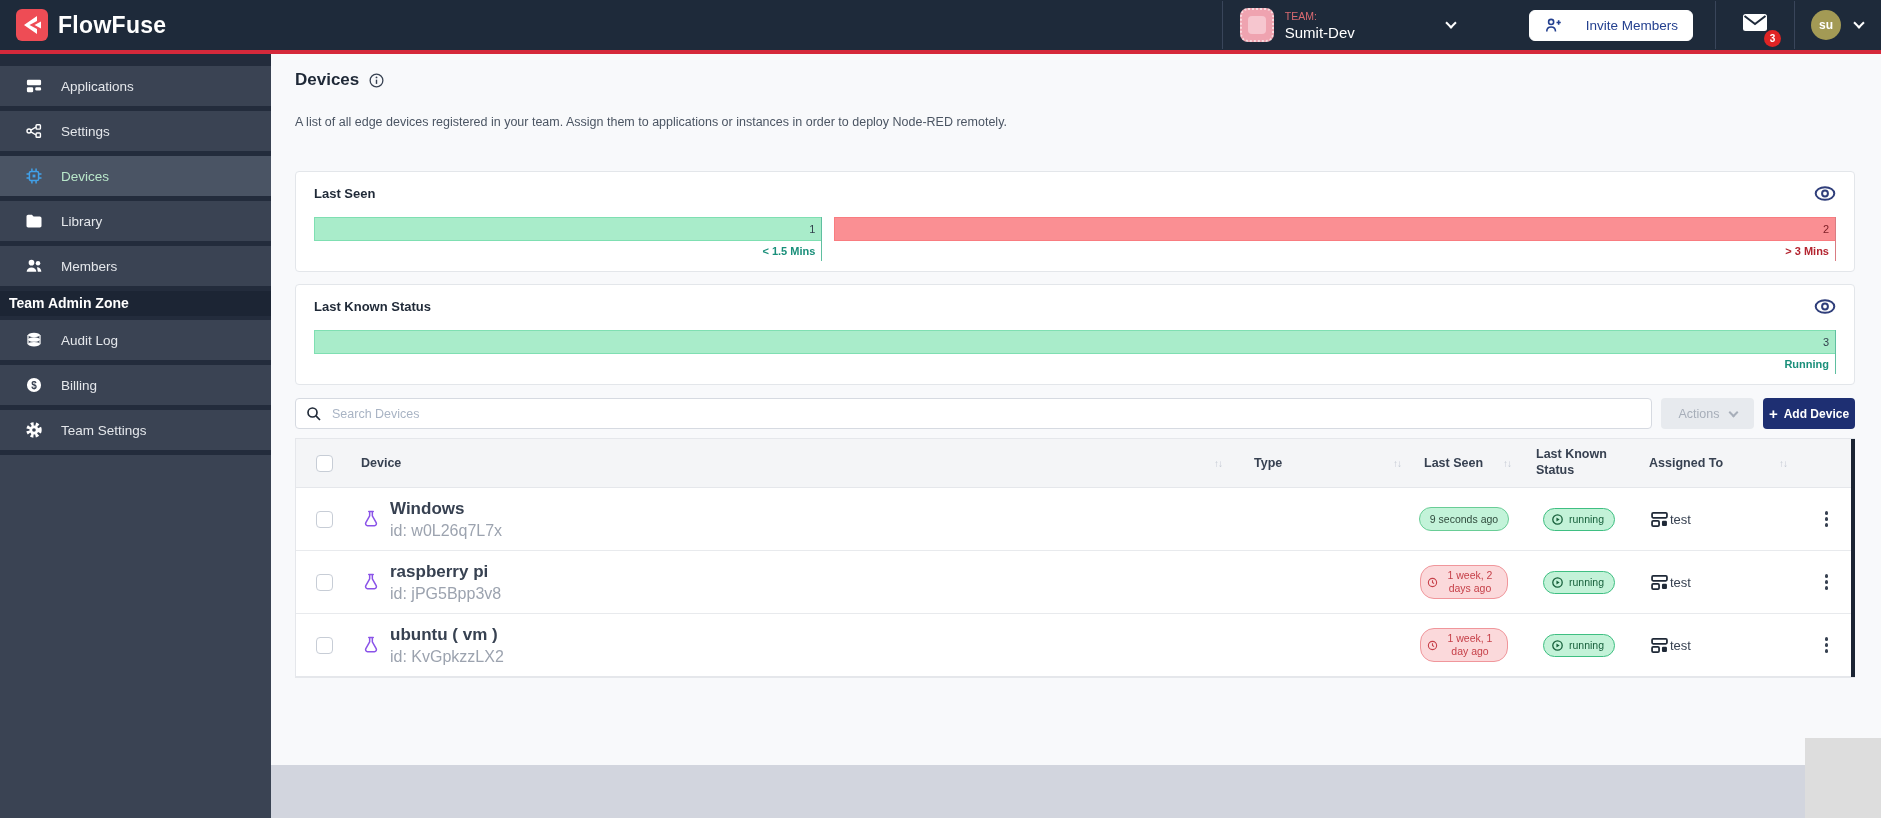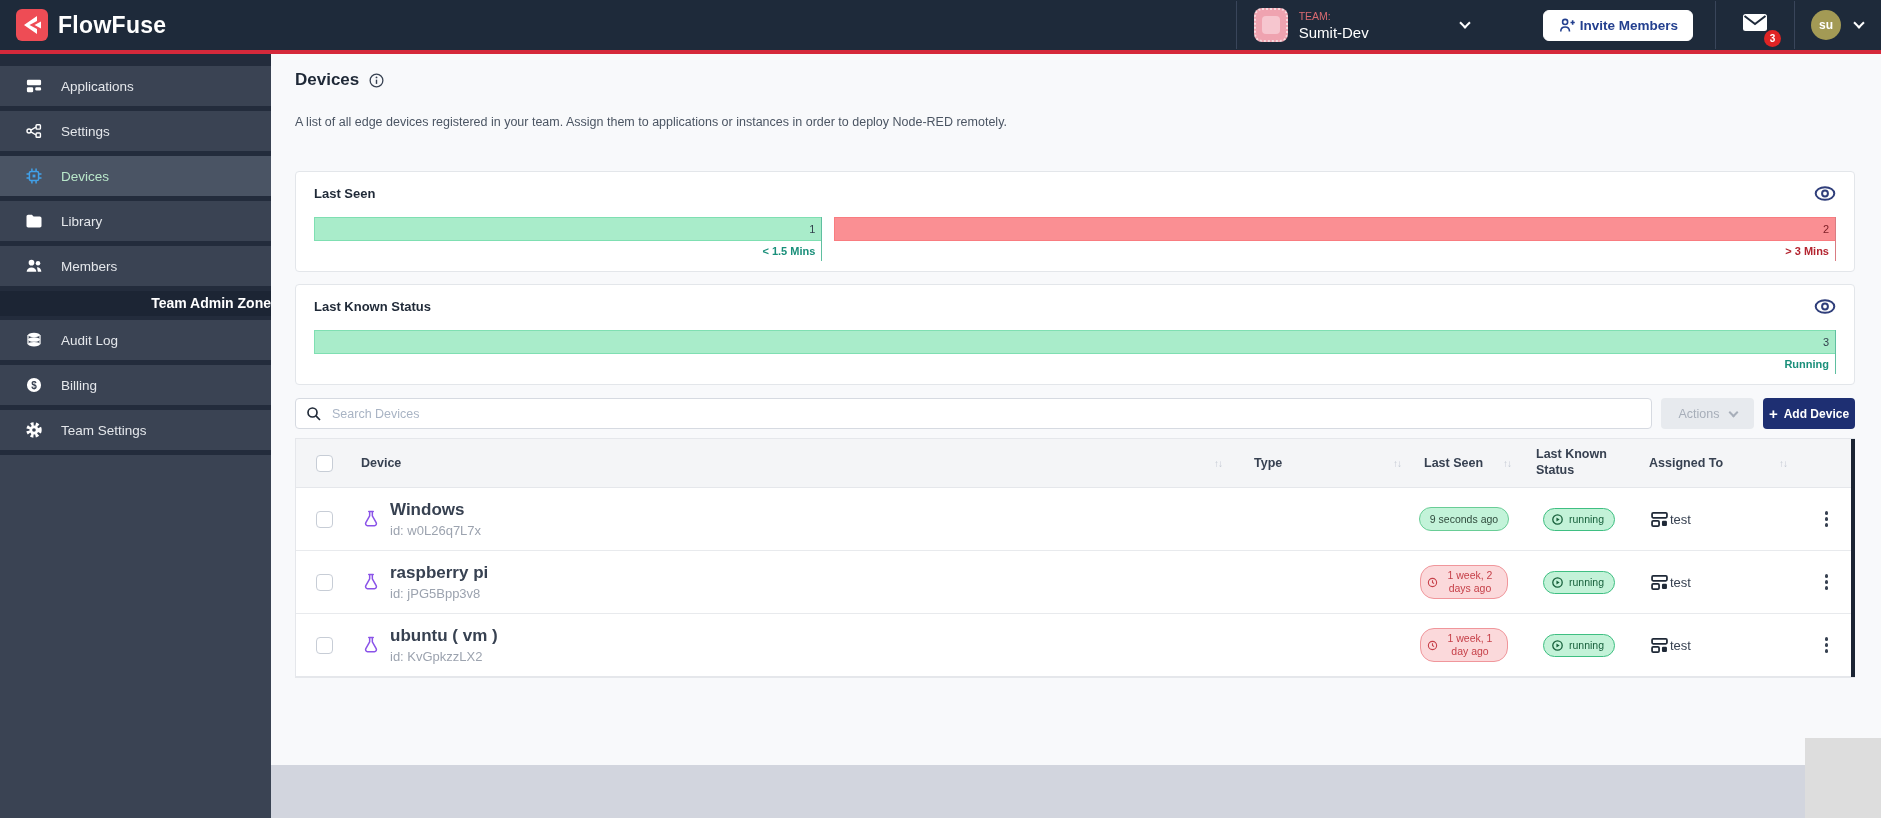--- a/index.html
+++ b/index.html
@@ -14,29 +14,29 @@
   .brand { color:#fff; font-size:23px; font-weight:bold; letter-spacing:.3px; }
   .h-right { margin-left:auto; display:flex; align-items:center; height:100%; }
   .h-divider { width:1px; height:48px; background:#39455A; }
   .team-select { display:flex; align-items:center; gap:11px; padding:0 18px 0 17px; height:100%; cursor:pointer; min-width:250px; }
   .team-avatar { width:34px; height:34px; border-radius:8px; background:#EFA3B0; border:2px dotted #F9D9DE; display:flex; align-items:center; justify-content:center; }
   .team-avatar-inner { width:18px; height:18px; border-radius:4px; background:#F6C6CF; }
   .team-label { color:#D96A70; font-size:10.5px; }
   .team-name { color:#fff; font-size:15px; margin-top:2px; }
   .chev { width:8px; height:8px; border-right:2px solid #fff; border-bottom:2px solid #fff; transform:rotate(45deg); margin-top:-4px; }
   .team-select .chev { margin-left:auto; }
-  .invite-btn { background:#fff; border:1px solid #fff; border-radius:6px; height:31px; padding:0 14px; display:flex; align-items:center; gap:3px; color:#24408F; font-size:13.5px; font-weight:bold; margin:0 22px 0 56px; cursor:pointer; }
+  .invite-btn { background:#fff; border:1px solid #fff; border-radius:6px; height:31px; padding:0 14px; display:flex; align-items:center; gap:23px; color:#24408F; font-size:13.5px; font-weight:normal; margin:0 22px 0 56px; cursor:pointer; }
   .mail-wrap { position:relative; padding:0 24px; cursor:pointer; }
   .badge { position:absolute; right:13px; bottom:-8px; background:#E02424; color:#fff; font-size:10px; font-weight:bold; width:17px; height:17px; border-radius:50%; display:flex; align-items:center; justify-content:center; }
   .avatar { width:30px; height:30px; border-radius:50%; background:#A39A55; color:#fff; font-size:12px; font-weight:bold; display:flex; align-items:center; justify-content:center; margin:0 14px 0 16px; cursor:pointer; }
   .avatar-chev { margin-right:4px; cursor:pointer; }
 
   
   .page-body { display:flex; height:764px; }
-  .sidebar { width:271px; background:#232C3C; padding-top:12px; display:flex; flex-direction:column; flex-shrink:0;text-align:right; }
+  .sidebar { width:271px; background:#232C3C; padding-top:12px; display:flex; flex-direction:column; flex-shrink:0; }
   .side-item { height:40px; background:#3A4353; margin-bottom:5px; display:flex; align-items:center; padding-left:24px; gap:17px; color:#E4E7EB; font-size:13.5px; cursor:pointer; }
   .side-item.active { background:#4A5464; }
   .side-item.active .side-label { color:#B9E7CA; }
   .admin-zone { background:#1C2534; color:#fff; font-weight:bold; font-size:14px; padding:4px 0 5px 9px; margin-bottom:4px; }
   .side-filler { flex:1; background:#3A4353; }
 
   .main { flex:1; background:#F8F9FB; position:relative; padding:16px 26px 0 24px; }
 
   
   .page-title-row { display:flex; align-items:center; gap:9px; }
@@ -86,21 +86,21 @@
   .thead .col-seen { justify-content:flex-start; padding-left:15px; }
   .col-status { width:120px; display:flex; align-items:center; justify-content:center; }
   .thead .col-status { justify-content:flex-start; padding-left:17px; line-height:1.25; }
   .col-assigned { width:160px; display:flex; align-items:center; padding-left:10px; }
   .col-menu { width:55px; display:flex; justify-content:center; }
   .sort { margin-left:auto; margin-right:12px; font-size:10px; color:#C3C8D2; letter-spacing:-1px; font-weight:normal; cursor:pointer; }
   .col-type .sort, .col-seen .sort { margin-right:8px; }
   .checkbox { appearance:none; -webkit-appearance:none; width:17px; height:17px; border:1.5px solid #C7CDD6; border-radius:4px; background:#fff; cursor:pointer; }
   .dev-cell { display:flex; align-items:center; gap:9px; cursor:pointer; }
   .dev-name { font-size:17px; color:#374151;font-weight:bold; }
-  .dev-id { font-size:13px; color:#9CA3AF; margin-top:3px; }
+  .dev-id { font-size:16px; color:#9CA3AF; margin-top:3px; }
   .pill { border-radius:14px; display:flex; align-items:center; font-size:10.5px; }
   .pill-seen-ok { background:#C3F3D9; border:1px solid #69CD96; color:#2F4A3C; padding:5px 10px; }
   .pill-seen-stale { background:#FBD9DB; border:1px solid #F0969B; color:#C64049; padding:3px 9px 3px 6px; gap:4px; }
   .pill-seen-stale .pill-text { width:56px; text-align:center; line-height:1.25; }
   .pill-running { background:#C3F2D8; border:1px solid #3FBF82; color:#17603B; padding:4px 10px 4px 7px; gap:5px; }
   .assigned-name { font-size:13px; color:#374151; }
   .kebab { display:flex; flex-direction:column; gap:2.5px; cursor:pointer; padding:4px; }
   .kebab i { width:3.5px; height:3.5px; border-radius:50%; background:#374151; }
 
   

